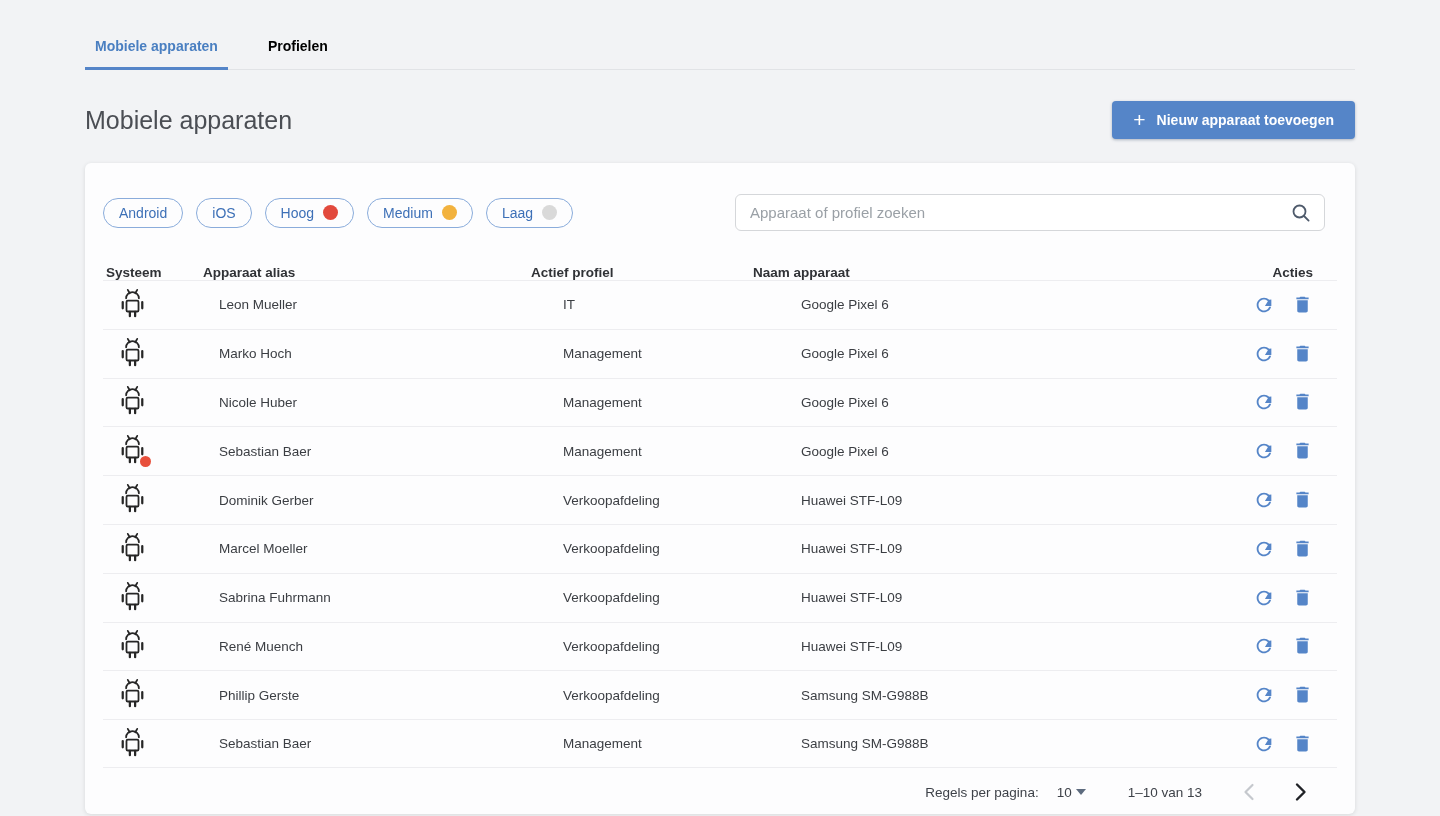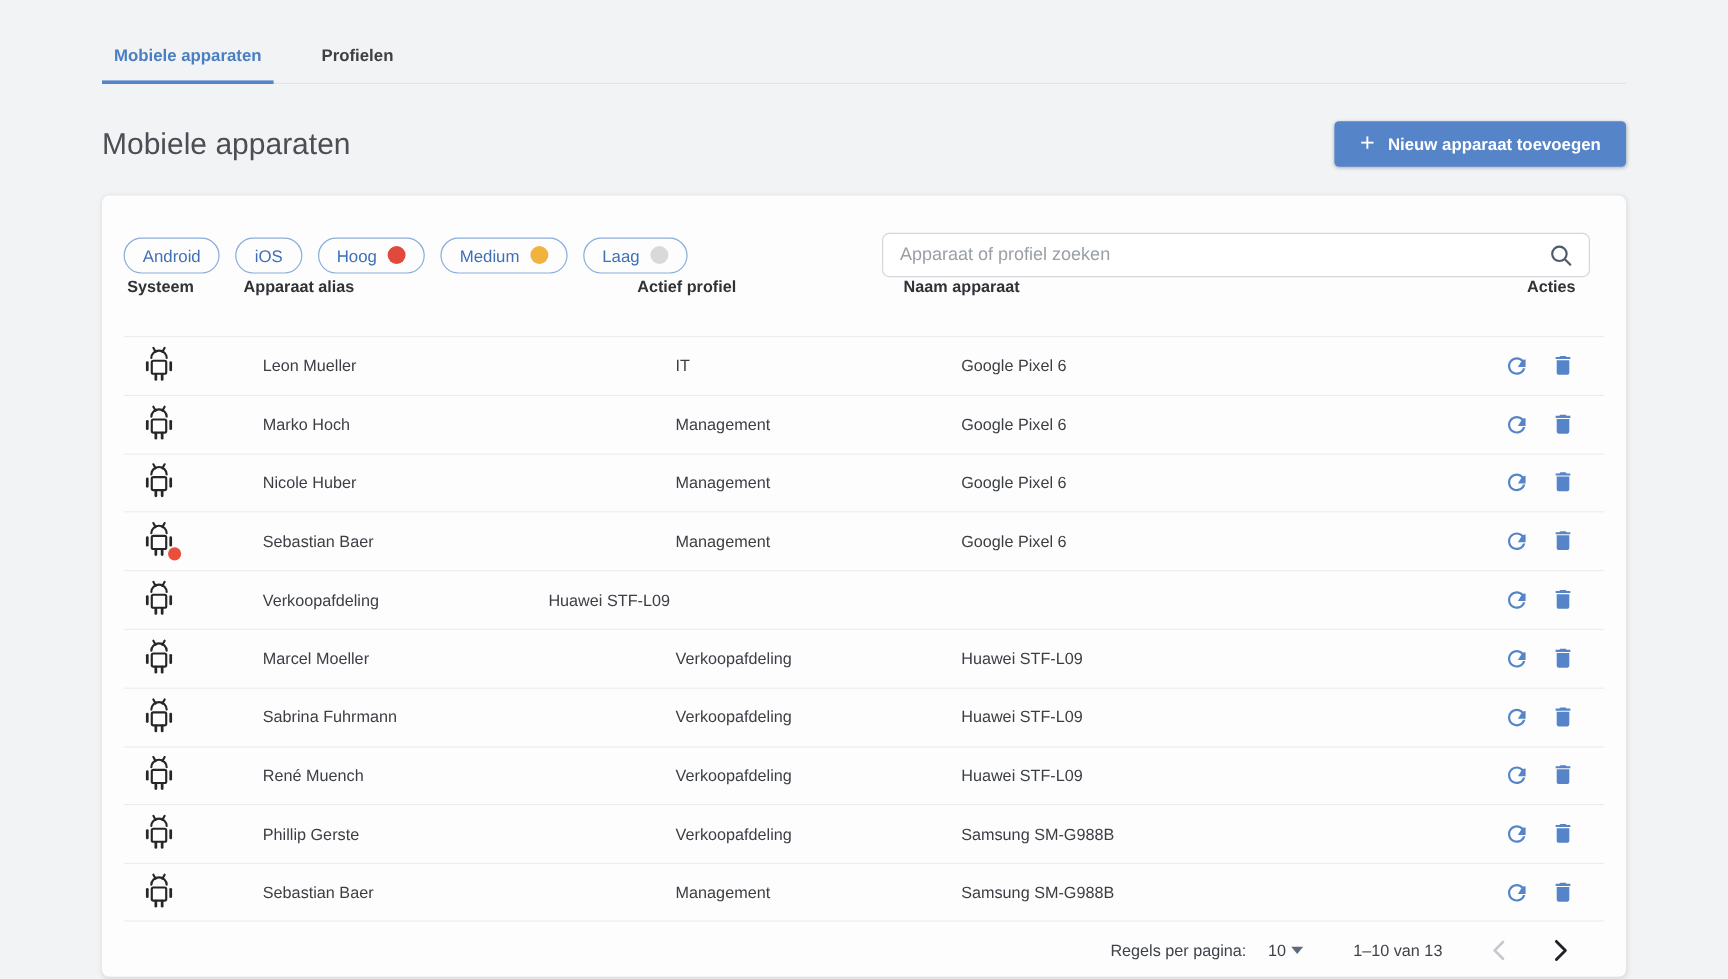--- a/index.html
+++ b/index.html
@@ -5,21 +5,21 @@
   * { margin:0; padding:0; box-sizing:border-box; }
   html,body { width:1440px; height:816px; overflow:hidden; }
   body {
     background:#f2f3f5;
     font-family:"Liberation Sans", sans-serif;
     color:#3b3e43;
     --accent:#5585c8;
   }
   
   .tabs { display:flex; gap:30px; margin:0 85px; padding-top:33px; border-bottom:1px solid #e1e3e6; }
-  .tab { position:relative; padding:5px 10px 15px; font-size:14px; font-weight:700; color:#404040; cursor:pointer; }
+  .tab { position:relative; padding:5px 10px 15px; font-size:14px; font-weight:700; color:#000000; cursor:pointer; }
   .tab.active { color:#4a7fc1; }
   .tab.active::after { content:""; position:absolute; left:0; right:0; bottom:-1px; height:3px; background:var(--accent); }
   
   .page-header { display:flex; justify-content:space-between; align-items:center; margin:28px 85px 0; height:44px; }
   .page-title { font-size:25px; font-weight:400; color:#4b4e54; }
   .add-btn { display:flex; align-items:center; gap:11px; height:38px; padding:0 21px; background:var(--accent);
              color:#fff; font-family:inherit; font-size:14px; font-weight:700; border:none; border-radius:4px;
              box-shadow:0 1px 3px rgba(40,60,90,.35); cursor:pointer; }
   .add-btn .plus { font-size:21px; font-weight:400; line-height:1; margin-top:-2px; }
   
@@ -30,21 +30,21 @@
   .chips { display:flex; gap:13px; }
   .chip { display:inline-flex; align-items:center; gap:9px; height:30px; padding:0 15px; background:transparent;
           border:1px solid #8aacdb; border-radius:16px; color:#3d70b7; font-family:inherit; font-size:14px; cursor:pointer; }
   .chip-dot { width:15px; height:15px; border-radius:50%; }
   .search { position:relative; width:590px; margin-right:12px; }
   .search input { width:100%; height:37px; background:#fff; border:1px solid #d5d7da; border-radius:6px;
                   padding:0 46px 0 14px; font-family:inherit; font-size:15px; color:#737373; }
   .search input::placeholder { color:#9aa0a6; }
   .search .mag { position:absolute; right:13px; top:8px; }
   
-  .thead { display:flex; align-items:flex-start; height:49px; font-size:13.5px; font-weight:700; color:#303236; }
+  .thead { display:flex; align-items:flex-end; height:49px; font-size:13.5px; font-weight:700; color:#303236; }
   .tr { display:flex; align-items:center; height:48.8px; border-top:1px solid #ededf0; font-size:13.5px; color:#3b3e43;gap:16px; }
   .tbody .tr:last-child { border-bottom:1px solid #ededf0; }
   .col-sys { width:100px; padding-left:3px; }
   .col-alias { width:328px; }
   .col-profile { width:222px; }
   .col-device { flex:1; }
   .col-actions { width:120px; padding-right:24px; text-align:right; }
   .tr .col-actions { display:flex; justify-content:flex-end; gap:16px; }
   .android-wrap { position:relative; display:inline-block; width:27px; height:31px; margin-left:13px; }
   .badge { position:absolute; right:-5px; bottom:-2px; width:11px; height:11px; border-radius:50%; background:#e8503c; }
@@ -264,20 +264,21 @@
           <path d="M7.2 11 A 6.8 6.6 0 0 1 20.8 11"></path>
           <rect x="7.6" y="13.4" width="12.8" height="11.6" rx="1.4"></rect>
           <line x1="3.6" y1="15" x2="3.6" y2="21.6" stroke-width="2.4"></line>
           <line x1="24.4" y1="15" x2="24.4" y2="21.6" stroke-width="2.4"></line>
           <line x1="11.2" y1="25.4" x2="11.2" y2="30" stroke-width="2.4"></line>
           <line x1="16.8" y1="25.4" x2="16.8" y2="30" stroke-width="2.4"></line>
         </svg>
         
       </span>
     </div>
+    <div class="col-alias">Dominik Gerber</div>
     <div class="col-profile">Verkoopafdeling</div>
     <div class="col-device">Huawei STF-L09</div>
     <div class="col-actions">
       <button class="icon-btn">
         <svg width="22" height="22" viewBox="0 0 24 24">
           <path fill="#5585c8" d="M17.65,6.35C16.2,4.9,14.21,4,12,4c-4.42,0-7.99,3.58-7.99,8s3.57,8,7.99,8c3.73,0,6.84-2.55,7.73-6h-2.08c-0.82,2.33-3.04,4-5.65,4c-3.31,0-6-2.69-6-6s2.69-6,6-6c1.66,0,3.14,0.69,4.22,1.78L13,13h7V6L17.65,6.35z"></path>
         </svg>
       </button>
       <button class="icon-btn">
         <svg width="21" height="21" viewBox="0 0 24 24">

